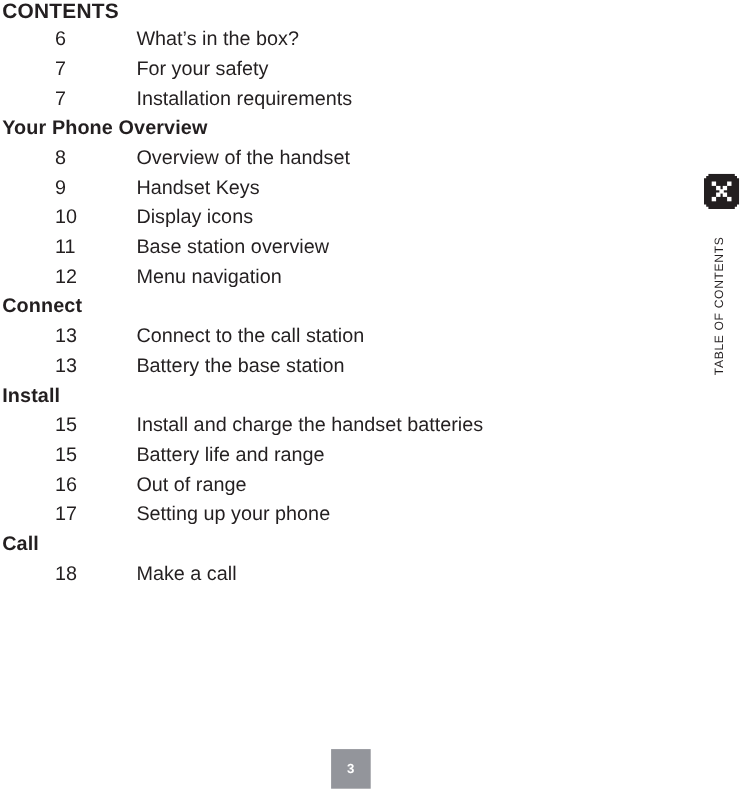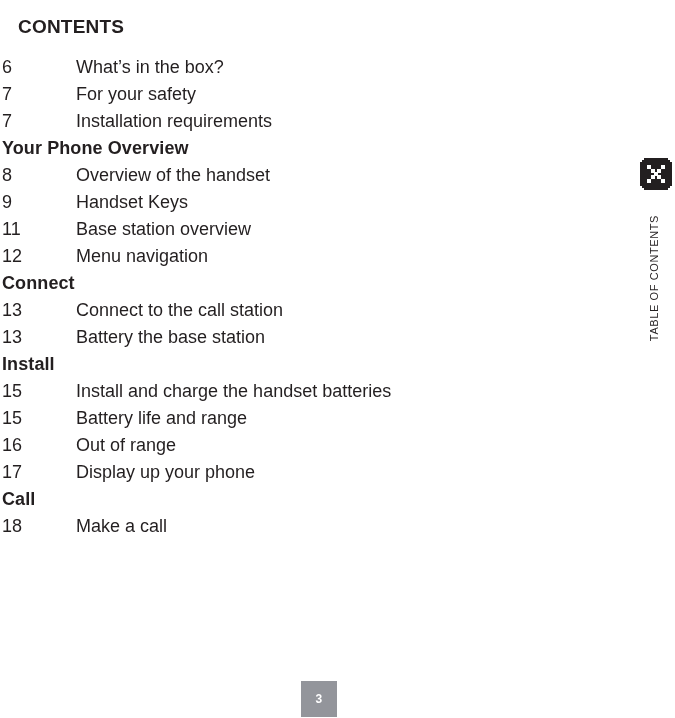--- a/index.html
+++ b/index.html
@@ -22,21 +22,21 @@
     left: 0;
     top: 0;
     width: 620px;
   }
 
   .toc-title {
     font-size: 19px;
     font-weight: bold;
     letter-spacing: 0.2px;
     line-height: 22px;
-    margin: 16px;
+    margin: 0;
     padding: 0 0 0 2px;
     height: 22px;
   }
 
   .toc-section-heading {
     font-size: 18px;
     font-weight: bold;
     line-height: 27px;
     height: 27px;
     padding-left: 2px;
@@ -45,20 +45,21 @@
   }
 
   .toc-entry {
     height: 27px;
     line-height: 27px;
     font-size: 18px;
     font-weight: normal;
     white-space: nowrap;
     position: relative;
     padding-left: 2px;
+    margin-left: 48px;
   }
   .toc-entry .page-num {
     display: inline-block;
     width: 74px;
     font-size: 18px;
   }
   .toc-entry .entry-label {
     display: inline-block;
     font-size: 18px;
   }
@@ -115,30 +116,31 @@
 
 <div id="toc-column">
   <h1 class="toc-title">CONTENTS</h1>
   <div id="toc-sections">
       <div class="toc-entry"><span class="page-num">6</span><span class="entry-label">What’s in the box?</span></div>
       <div class="toc-entry"><span class="page-num">7</span><span class="entry-label">For your safety</span></div>
       <div class="toc-entry"><span class="page-num">7</span><span class="entry-label">Installation requirements</span></div>
       <div class="toc-section-heading">Your Phone Overview</div>
       <div class="toc-entry"><span class="page-num">8</span><span class="entry-label">Overview of the handset</span></div>
       <div class="toc-entry"><span class="page-num">9</span><span class="entry-label">Handset Keys</span></div>
+      <div class="toc-entry"><span class="page-num">10</span><span class="entry-label">Display icons</span></div>
       <div class="toc-entry"><span class="page-num">11</span><span class="entry-label">Base station overview</span></div>
       <div class="toc-entry"><span class="page-num">12</span><span class="entry-label">Menu navigation</span></div>
       <div class="toc-section-heading">Connect</div>
       <div class="toc-entry"><span class="page-num">13</span><span class="entry-label">Connect to the call station</span></div>
       <div class="toc-entry"><span class="page-num">13</span><span class="entry-label">Battery the base station</span></div>
       <div class="toc-section-heading">Install</div>
       <div class="toc-entry"><span class="page-num">15</span><span class="entry-label">Install and charge the handset batteries</span></div>
       <div class="toc-entry"><span class="page-num">15</span><span class="entry-label">Battery life and range</span></div>
       <div class="toc-entry"><span class="page-num">16</span><span class="entry-label">Out of range</span></div>
-      <div class="toc-entry"><span class="page-num">17</span><span class="entry-label">Display up your phone</span></div>
+      <div class="toc-entry"><span class="page-num">17</span><span class="entry-label">Setting up your phone</span></div>
       <div class="toc-section-heading">Call</div>
       <div class="toc-entry"><span class="page-num">18</span><span class="entry-label">Make a call</span></div>
     </div>
 </div>
 
 <div id="side-tab">
   <svg id="tab-icon" viewBox="0 0 32 32">
     <path fill="#231f20" d="M4 0 H28 V2 H30 V4 H32 V28 H30 V30 H28 V32 H4 V30 H2 V28 H0 V4 H2 V2 H4 Z"></path>
     <rect x="7" y="7" width="4" height="4" fill="#ffffff"></rect>
     <rect x="21" y="7" width="4" height="4" fill="#ffffff"></rect>

